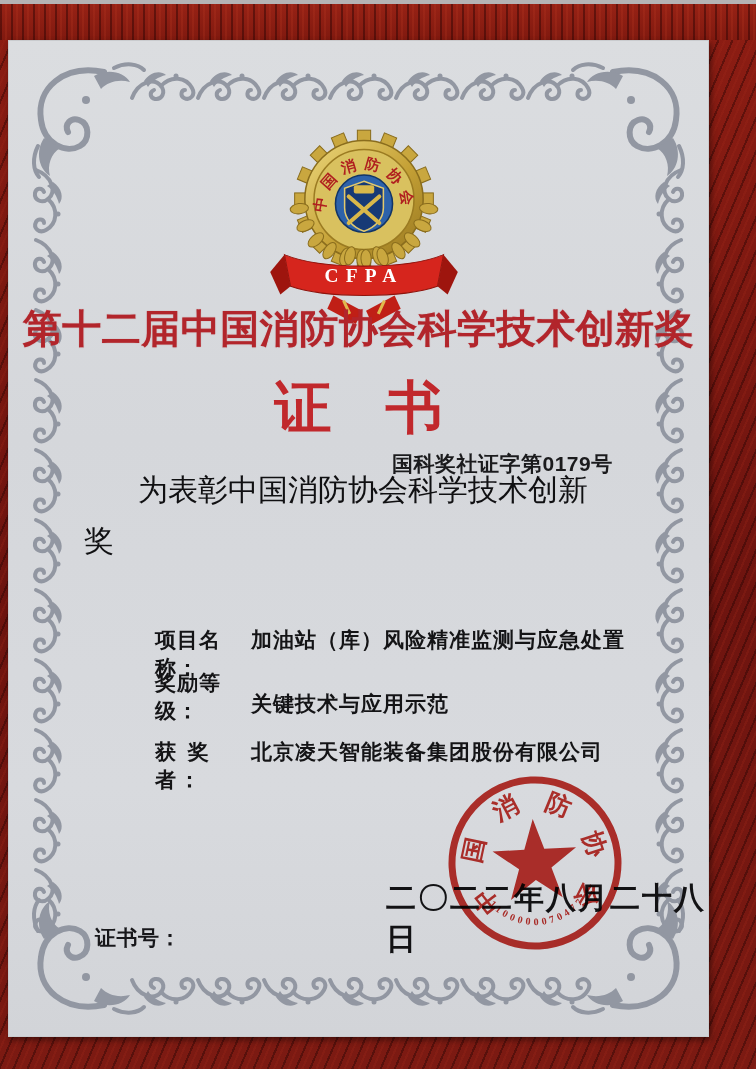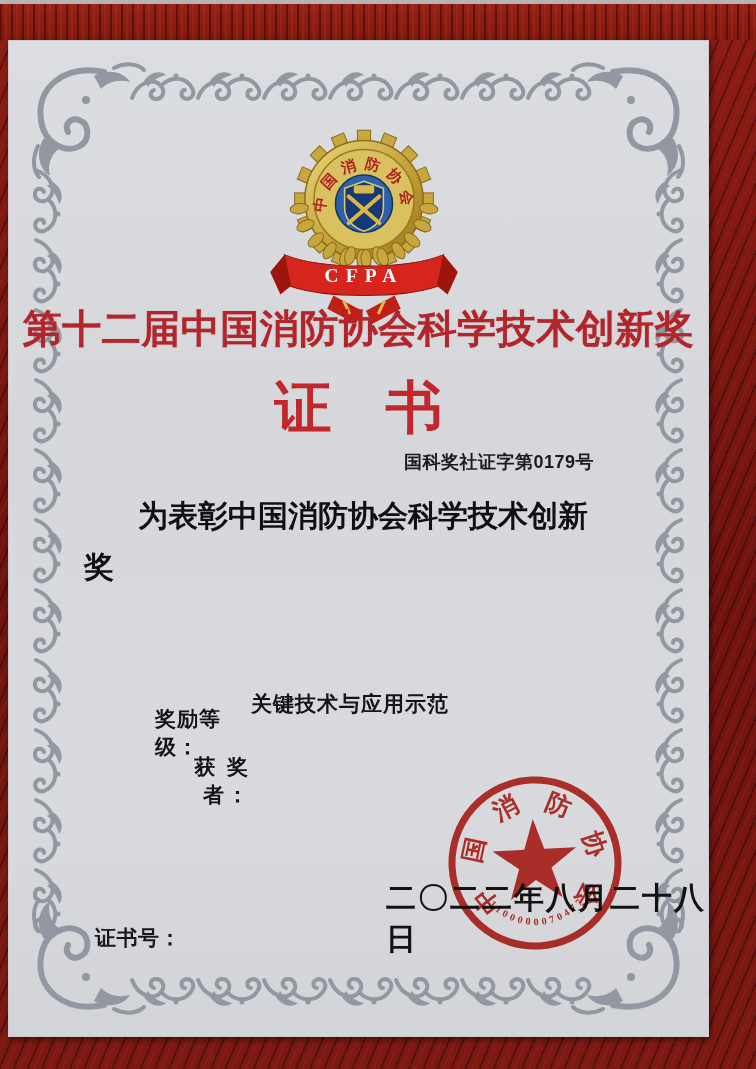--- a/index.html
+++ b/index.html
@@ -16,33 +16,33 @@
   .paper{position:absolute;left:8px;top:40px;width:701px;height:997px;
          background:linear-gradient(180deg,#dbdde0 0%,#d5d7db 40%,#d8dade 75%,#d2d4d8 100%);
          box-shadow:inset 0 0 0 1px #c9cbce, 2px 3px 6px rgba(0,0,0,.45);}
   .decor{position:absolute;left:0;top:0;}
   .emblem{position:absolute;left:262px;top:80px;width:188px;height:204px;}
   .award-title{position:absolute;left:0;top:262px;width:701px;text-align:center;
          font-size:39px;font-weight:700;color:#b2252b;letter-spacing:0.5px;
          text-shadow:0 0 1px rgba(178,37,43,.5);}
   .cert-title{position:absolute;left:0;top:330px;width:701px;display:flex;justify-content:center;gap:54px;
          font-size:57px;font-weight:800;color:#c1282c;}
-  .serial{position:absolute;left:396px;top:410px;font-family:"Liberation Sans","DejaVu Sans",sans-serif;
-         font-size:18px;font-weight:700;color:#1b1b1d;letter-spacing:0.5px;}
-  .body-text{position:absolute;left:76px;top:450px;width:530px;
-         font-size:30px;color:#101012;line-height:51px;font-weight:700;}
+  .serial{position:absolute;left:384px;top:410px;font-family:"Liberation Sans","DejaVu Sans",sans-serif;
+         font-size:21px;font-weight:700;color:#1b1b1d;letter-spacing:0.5px;}
+  .body-text{position:absolute;left:76px;top:424px;width:530px;
+         font-size:30px;color:#101012;line-height:51px;font-weight:400;}
   .body-text .indent{display:inline-block;width:54px;}
   .frow{position:absolute;left:147px;display:flex;
          font-family:"Liberation Sans","DejaVu Sans",sans-serif;
          font-size:21px;font-weight:700;color:#141416;letter-spacing:1px;}
   .frow .lab{width:96px;flex:0 0 auto;}
   .row-project{top:586px;}
   .row-project2{top:650px;padding-left:96px;}
-  .row-grade{top:665px;}
-  .row-winner{top:713px;text-align:right;}
+  .row-grade{top:629px;}
+  .row-winner{top:698px;}
   .row-winner .lab{letter-spacing:3px;}
   .seal{position:absolute;left:435px;top:731px;width:184px;height:184px;
         mix-blend-mode:multiply;opacity:.92;transform:rotate(-3deg);}
   .date{position:absolute;left:378px;top:838px;font-size:30px;font-weight:700;color:#121214;letter-spacing:2px;}
   .footer-no{position:absolute;left:87px;top:884px;display:flex;gap:14px;
         font-family:"Liberation Sans","DejaVu Sans",sans-serif;
         font-size:21px;font-weight:700;color:#17171a;letter-spacing:0.5px;}
 </style>
 </head>
 <body>
@@ -180,28 +180,33 @@
       <span>证</span>
       <span>书</span>
     </div>
 
     <div class="serial">国科奖社证字第0179号</div>
 
     <div class="body-text">
       <span class="indent"></span><span>为表彰中国消防协会科学技术创新奖</span><br>
     </div>
 
+    <div class="frow row-project">
+      <span class="lab">项目名称：</span>
+      <span>加油站（库）风险精准监测与应急处置</span>
+    </div>
     <div class="frow row-project2">
       <span>关键技术与应用示范</span>
     </div>
     <div class="frow row-grade">
       <span class="lab">奖励等级：</span>
     </div>
     <div class="frow row-winner">
       <span class="lab">获 奖 者：</span>
+      <span>北京凌天智能装备集团股份有限公司</span>
     </div>
 
     <div class="date">二〇二二年八月二十八日</div>
 
     <svg id="seal-svg" class="seal" viewBox="0 0 184 184">
       <circle cx="92" cy="92" r="83" fill="none" stroke="#c5231d" stroke-width="7"></circle>
       <path transform="translate(92,92)" d="M0,-44 L10,-13.8 41.8,-13.6 16.2,5.3 25.9,35.6 0,17 -25.9,35.6 -16.2,5.3 -41.8,-13.6 -10,-13.8 Z" fill="#c5231d"></path>
       <path id="seal-barc" d="M 32.7,110.1 A 62,62 0 0 0 151.3,110.1" fill="none"></path>
       <text font-size="10" font-weight="700" fill="#c5231d" letter-spacing="3.5">
         <textPath href="#seal-barc" startOffset="50%" text-anchor="middle">1100000070477</textPath>

